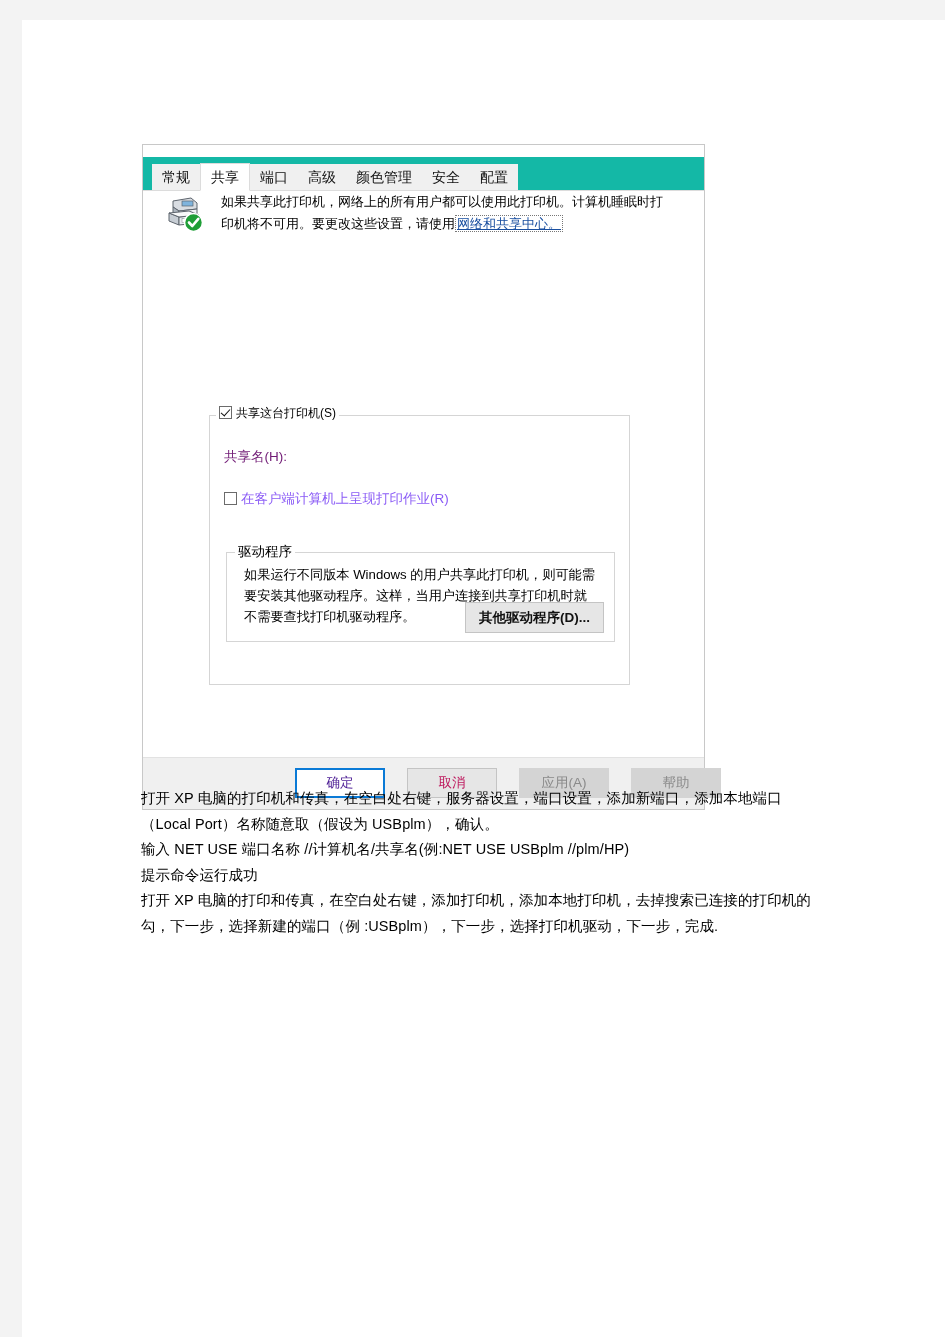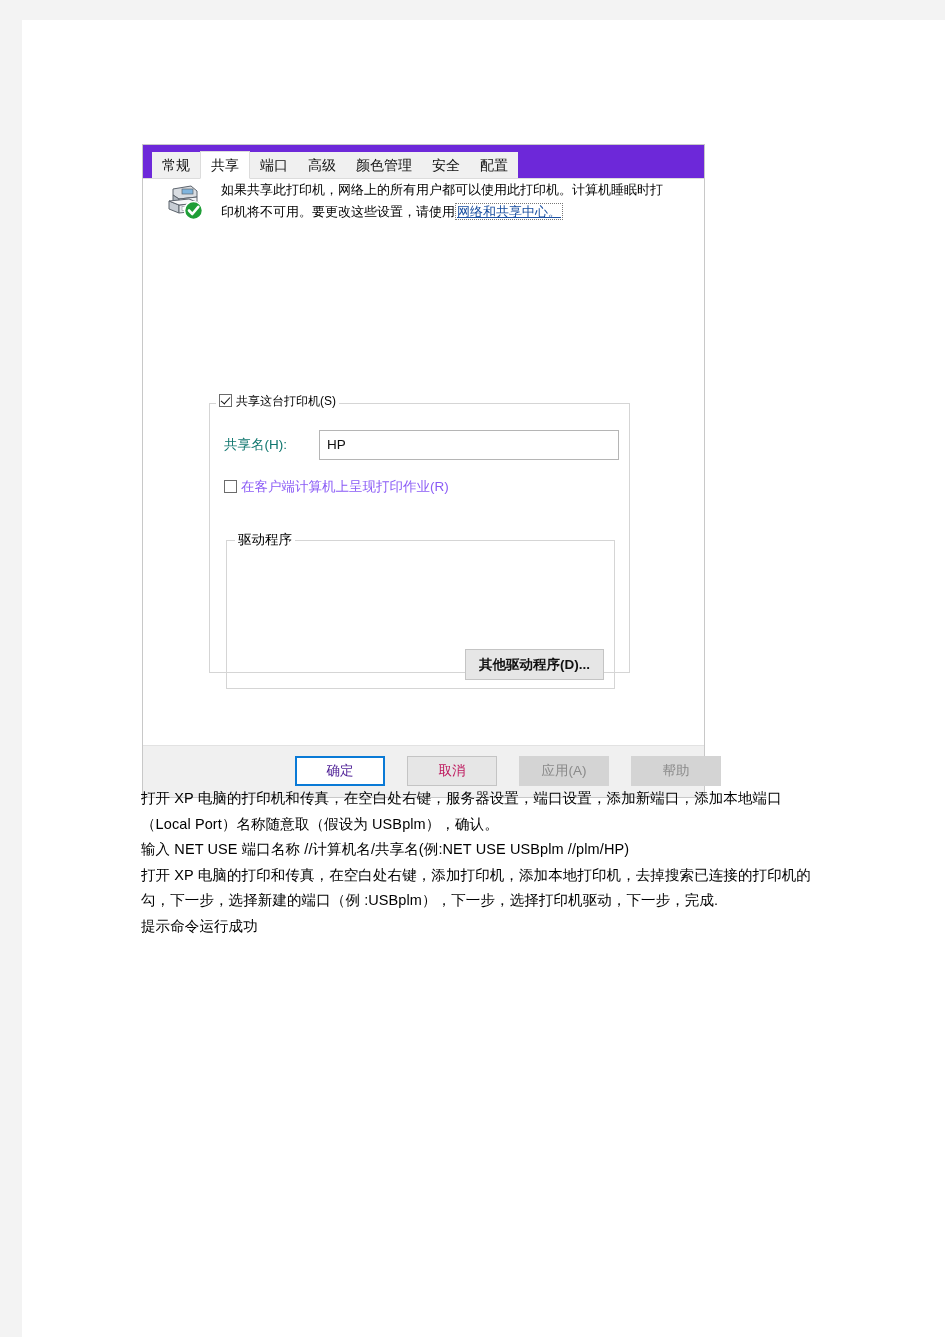--- a/index.html
+++ b/index.html
@@ -50,25 +50,26 @@
     position: absolute;
     left: 120px;
     top: 124px;
     width: 563px;
     background: #ffffff;
     border: 1px solid #c8c8c8;
     box-sizing: border-box;
   }
   .tabstrip {
     height: 34px;
-    background: #6d28d9;
+    background: #14b8a6;
     border-bottom: 1px solid #dcdcdc;
     padding-left: 9px;
     box-sizing: border-box;
     position: relative;
+    margin-top: 12px;
   }
   .tab {
     display: inline-block;
     height: 26px;
     line-height: 26px;
     margin-top: 7px;
     padding: 0 10px;
     font-size: 14px;
     color: #111;
     box-sizing: border-box;
@@ -163,21 +164,21 @@
     left: 14px;
     top: 26px;
     width: 395px;
     height: 30px;
   }
   .lbl-share-name {
     position: absolute;
     left: 0;
     top: 6px;
     font-size: 13.5px;
-    color: #0f766e;
+    color: #701a75;
   }
   .input-share {
     position: absolute;
     left: 95px;
     top: 0;
     width: 300px;
     height: 30px;
     border: 1px solid #b5b5b5;
     background: #fff;
     font-size: 13.5px;
@@ -194,21 +195,21 @@
     font-size: 13.5px;
     color: #8b5cf6;
   }
 
   
   .drvbox {
     position: absolute;
     left: 16px;
     top: 136px;
     width: 389px;
-    height: 149px;
+    height: 90px;
     border: 1px solid #d5d5d5;
     box-sizing: border-box;
   }
   .drv-legend {
     position: absolute;
     left: 8px;
     top: -10px;
     background: #fff;
     padding: 0 3px;
     font-size: 13.5px;
@@ -304,43 +305,43 @@
         <span>如果共享此打印机，网络上的所有用户都可以使用此打印机。计算机睡眠时打印机将不可用。要更改这些设置，请使用</span><span class="netlink">网络和共享中心。</span>
       </div>
 
       <div class="groupbox">
         <div class="gb-legend">
           <span class="cb checked"></span><span>共享这台打印机(S)</span>
         </div>
 
         <div class="row-share-name">
           <span class="lbl-share-name">共享名(H):</span>
-          <div class="input-share">HP</div>
         </div>
 
         <div class="row-render">
           <span class="cb"></span><span>在客户端计算机上呈现打印作业(R)</span>
         </div>
 
         <div class="drvbox">
           <div class="drv-legend">驱动程序</div>
+          <div class="drv-text">如果运行不同版本 Windows 的用户共享此打印机，则可能需要安装其他驱动程序。这样，当用户连接到共享打印机时就不需要查找打印机驱动程序。</div>
           <button class="btn-drv">其他驱动程序(D)...</button>
         </div>
       </div>
 
     </div>
 
     <div class="dlg-footer">
       <button class="fbtn primary fb1">确定</button>
       <button class="fbtn fb2">取消</button>
       <button class="fbtn disabled fb3">应用(A)</button>
       <button class="fbtn disabled fb4">帮助</button>
     </div>
   </div>
 
   <div class="body-text" style="top: 766px;">
     <p>打开 XP 电脑的打印机和传真，在空白处右键，服务器设置，端口设置，添加新端口，添加本地端口（Local Port）名称随意取（假设为 USBplm），确认。</p>
     <p class="mono-line">输入 NET USE  端口名称 //计算机名/共享名(例:NET USE USBplm //plm/HP)</p>
+    <p>提示命令运行成功</p>
     <p>打开 XP 电脑的打印和传真，在空白处右键，添加打印机，添加本地打印机，去掉搜索已连接的打印机的勾，下一步，选择新建的端口（例 :USBplm），下一步，选择打印机驱动，下一步，完成.</p>
-    <p>提示命令运行成功</p>
   </div>
 
 </div>
 
 </body></html>

